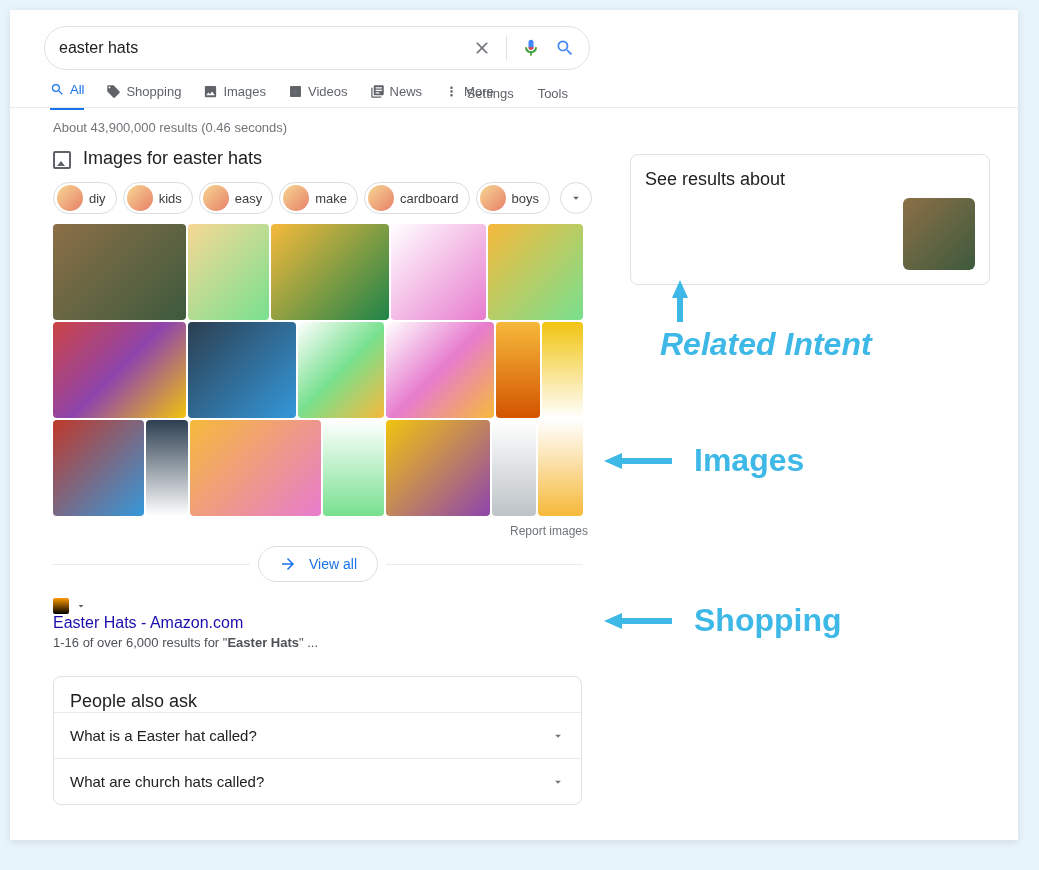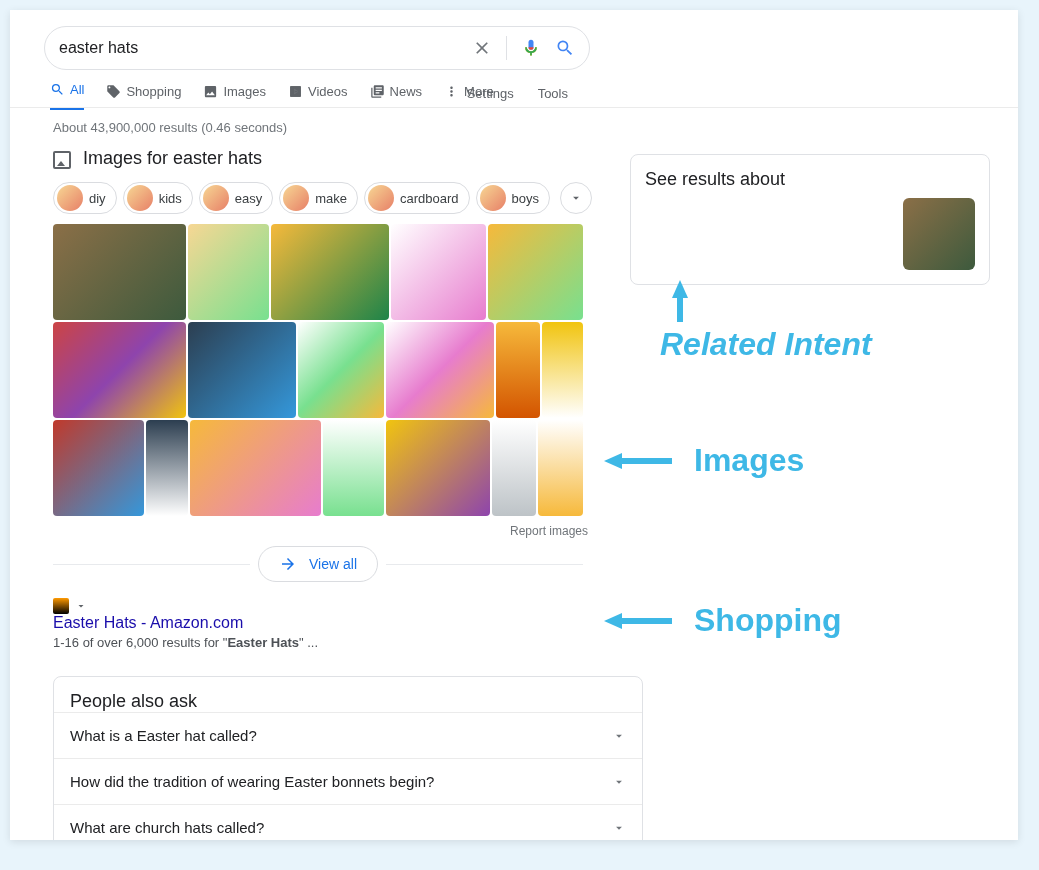--- a/index.html
+++ b/index.html
@@ -46,21 +46,21 @@
 .grid-row:nth-child(3) .tile:nth-child(7){width:45px;height:96px;background:linear-gradient(#fff,#f6b93b);}
 .report-link { position:absolute; left:500px; top:514px; font-size:12px; color:#70757a; cursor:pointer; }
 .viewall-row { position:absolute; left:43px; top:536px; width:530px; display:flex; align-items:center; }
 .viewall-line { flex:1; height:1px; background:#e8eaed; }
 .viewall-btn { border:1px solid #dadce0; border-radius:18px; height:36px; padding:0 20px; display:flex; align-items:center; gap:12px; font-size:14px; color:#1a73e8; cursor:pointer; margin:0 8px; }
 .shopping-result { position:absolute; left:43px; top:588px; width:530px; }
 .breadcrumb { font-size:13px; color:#202124; display:flex; align-items:center; gap:6px; }
 .favicon { width:16px; height:16px; background:linear-gradient(#f90,#000); border-radius:2px; display:inline-block; }
 .result-title { font-size:16px; color:#1a0dab; cursor:pointer; }
 .result-snippet { font-size:13px; color:#4d5156; margin-top:3px; }
-.paa-box { position:absolute; left:43px; top:666px; width:590px; border:1px solid #dfe1e5; border-radius:8px; }
+.paa-box { position:absolute; left:43px; top:666px; width:529px; border:1px solid #dfe1e5; border-radius:8px; }
 .paa-heading { padding:14px 16px 0; font-size:18px; color:#202124; }
 .paa-item { padding:14px 16px; border-top:1px solid #ebebeb; display:flex; justify-content:space-between; align-items:center; font-size:15px; color:#202124; cursor:pointer; }
 .paa-item:first-of-type { border-top:none; margin-top:10px; border-top:1px solid #ebebeb; }
 .knowledge-panel { position:absolute; left:620px; top:144px; width:360px; border:1px solid #dfe1e5; border-radius:8px; padding:14px; }
 .kp-heading { font-size:18px; color:#202124; margin-bottom:8px; }
 .kp-body { display:flex; gap:12px; }
 .kp-text { flex:1; }
 .kp-link { font-size:14px; color:#1a0dab; cursor:pointer; }
 .kp-snippet { font-size:13px; color:#4d5156; margin-top:2px; }
 .kp-thumb { width:72px; height:72px; border-radius:6px; background:linear-gradient(135deg,#8b6f47,#3d5a3d); }
@@ -239,26 +239,20 @@
 
   <div class="paa-box">
     <div class="paa-heading">People also ask</div>
     <div class="paa-item">
       <span>What is a Easter hat called?</span>
       <svg class="chevron-down" viewBox="0 0 24 24">
           <path fill="#70757a" d="M7 10l5 5 5-5z"></path>
         </svg>
     </div>
     <div class="paa-item">
-      <span>How did the tradition of wearing Easter bonnets begin?</span>
-      <svg class="chevron-down" viewBox="0 0 24 24">
-          <path fill="#70757a" d="M7 10l5 5 5-5z"></path>
-        </svg>
-    </div>
-    <div class="paa-item">
       <span>What are church hats called?</span>
       <svg class="chevron-down" viewBox="0 0 24 24">
           <path fill="#70757a" d="M7 10l5 5 5-5z"></path>
         </svg>
     </div>
   </div>
 
   <div class="knowledge-panel">
     <div class="kp-heading">See results about</div>
     <div class="kp-body">

